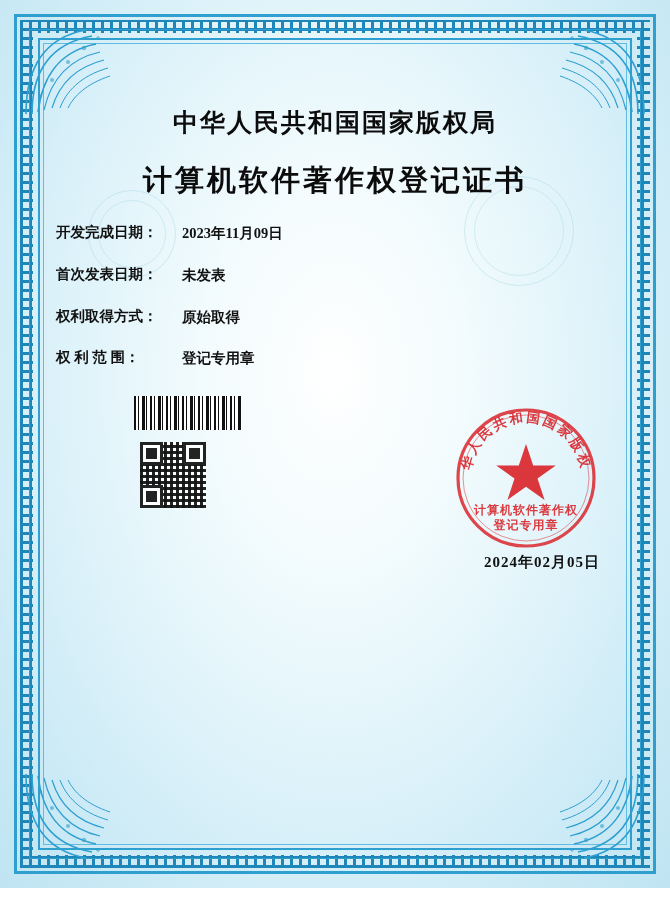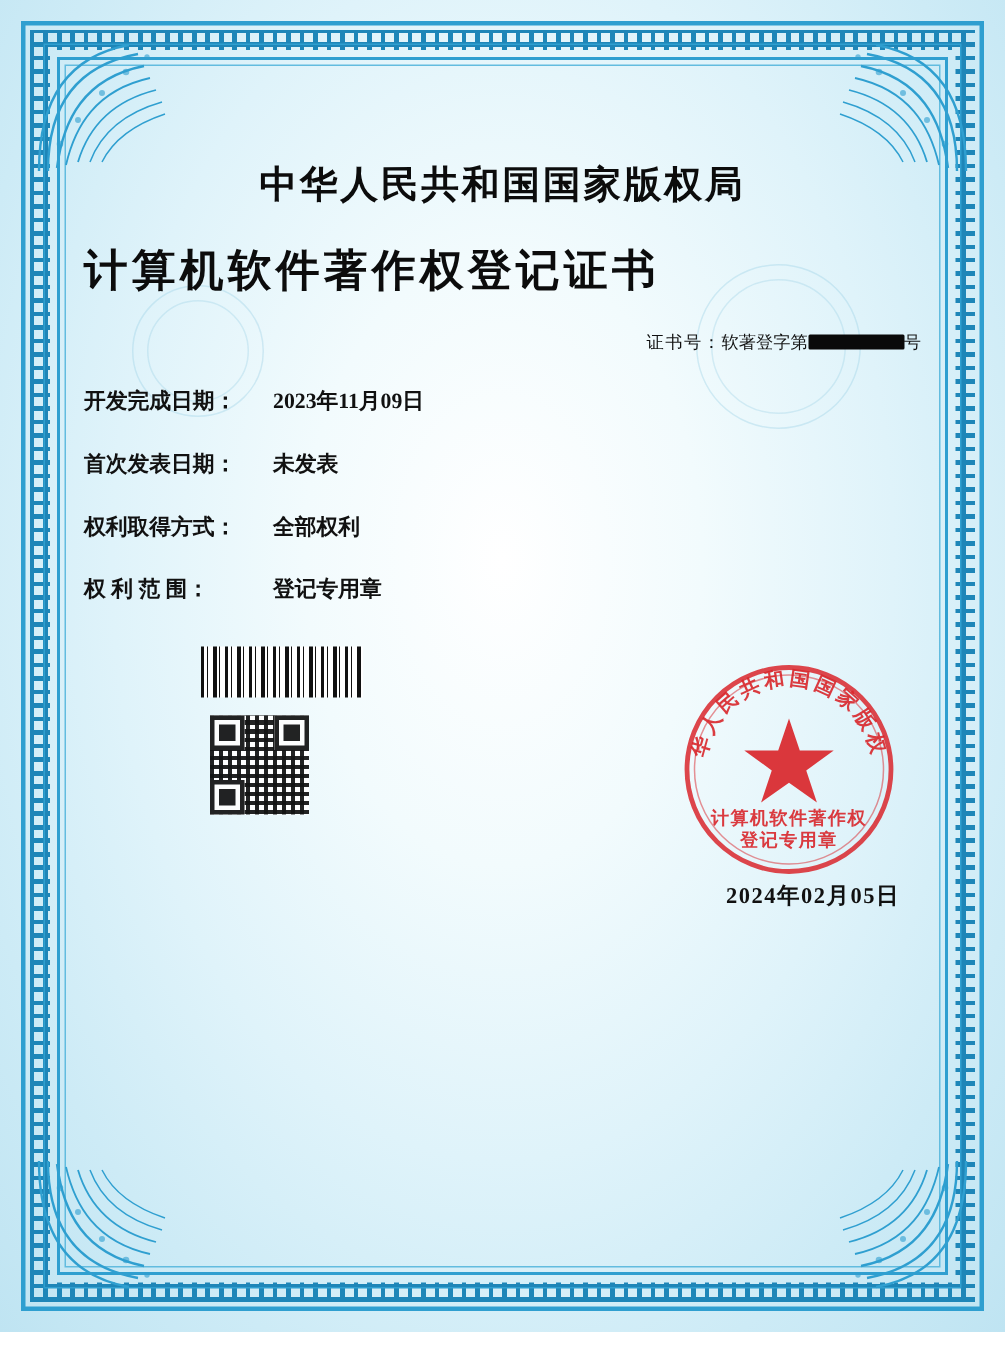--- a/index.html
+++ b/index.html
@@ -109,21 +109,21 @@
   .title-main {
     text-align: center;
     font-family: "Liberation Serif", serif;
     font-weight: bold;
     font-size: 25px;
     letter-spacing: 2px;
     color: #0c0c0c;
     margin-top: 44px;
   }
   .title-sub {
-    text-align: left;
+    text-align: center;
     font-family: "Liberation Serif", serif;
     font-weight: bold;
     font-size: 29px;
     letter-spacing: 3px;
     color: #0c0c0c;
     margin-top: 22px;
   }
 
   .cert-no-row {
     margin-top: 20px;
@@ -350,41 +350,38 @@
   </div>
 
   <div class="watermark wm1"></div>
   <div class="watermark wm2"></div>
 
   <div class="content">
 
     <div class="title-main">中华人民共和国国家版权局</div>
     <div class="title-sub">计算机软件著作权登记证书</div>
 
-    <div class="cert-no-row">
-      <span class="cert-no-label">证书号：</span><span>软著登字第</span><span class="redacted n1"></span><span>号</span>
-    </div>
 
     <div class="fields">
 
 
 
       <div class="field-row">
         <div class="field-label">开发完成日期：</div>
         <div class="field-value">2023年11月09日</div>
       </div>
 
       <div class="field-row">
         <div class="field-label">首次发表日期：</div>
         <div class="field-value">未发表</div>
       </div>
 
       <div class="field-row">
         <div class="field-label">权利取得方式：</div>
-        <div class="field-value">全部权利</div>
+        <div class="field-value">原始取得</div>
       </div>
 
       <div class="field-row">
         <div class="field-label">权 利 范 围：</div>
         <div class="field-value">登记专用章</div>
       </div>
 
 
     </div>
 

